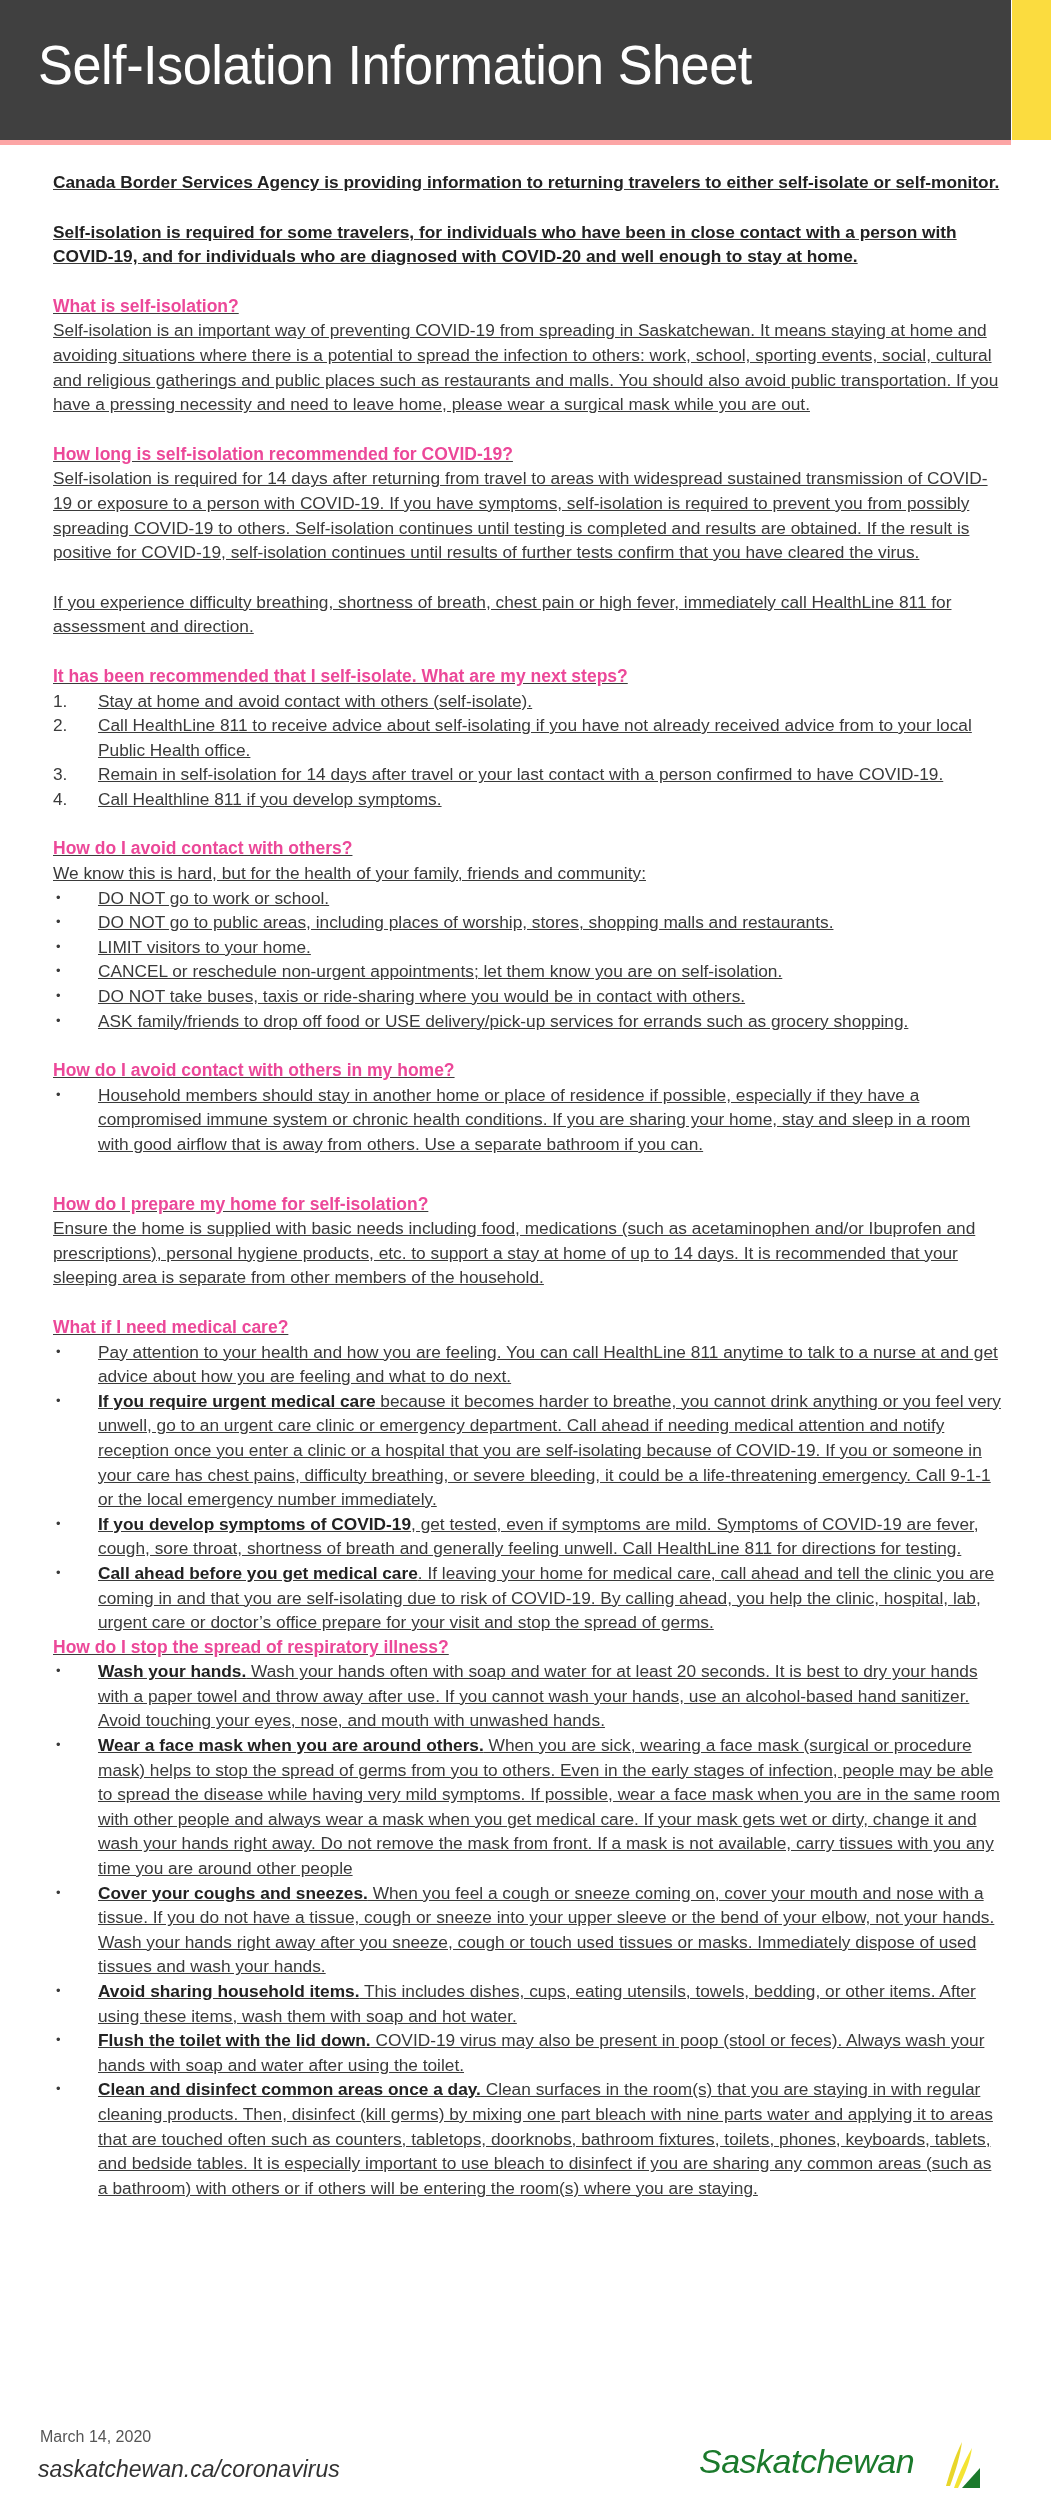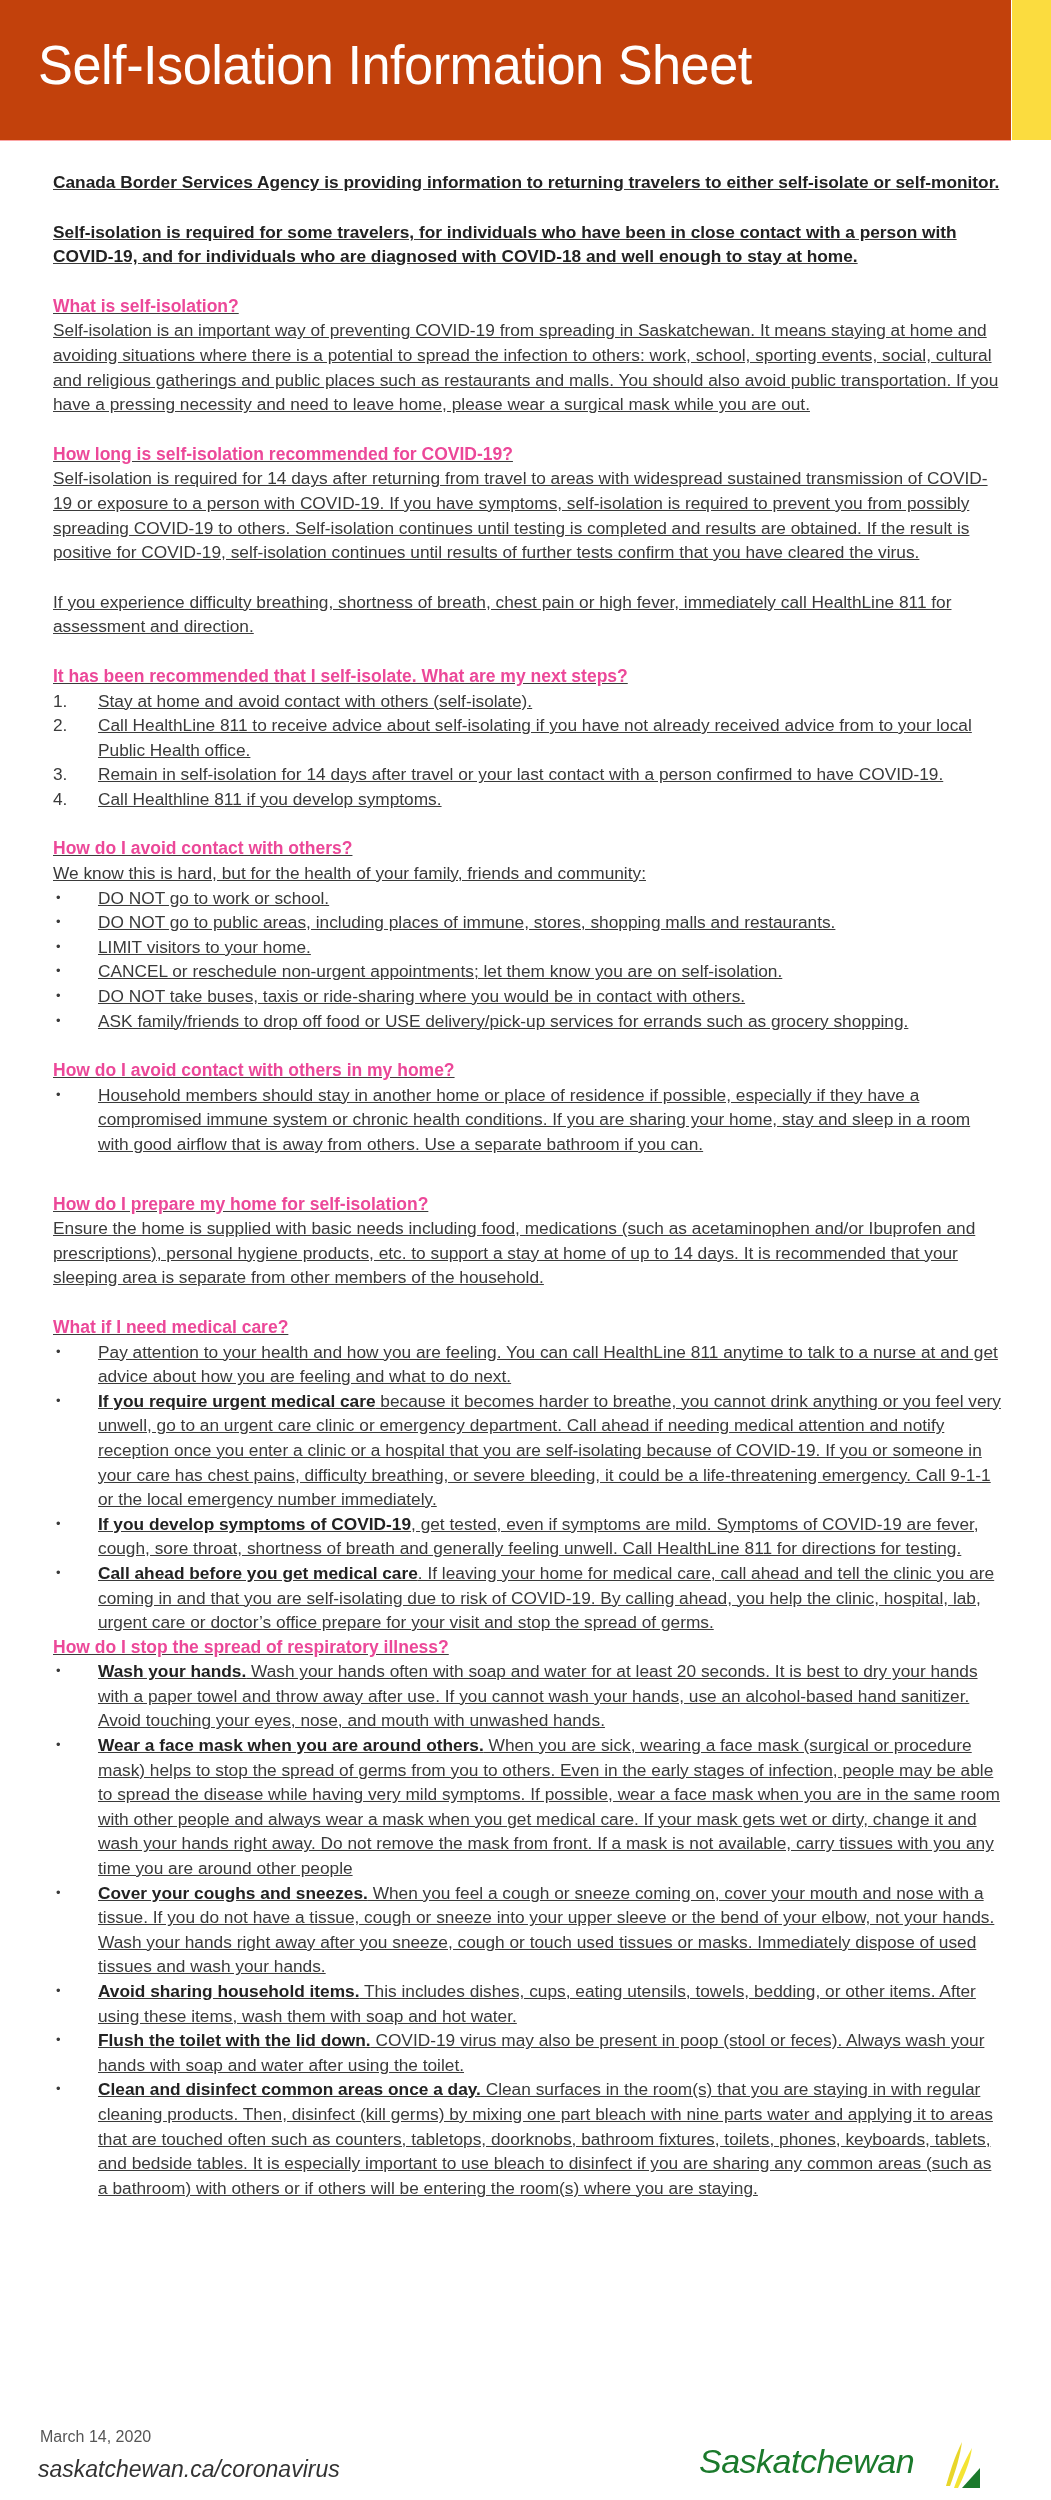--- a/index.html
+++ b/index.html
@@ -7,22 +7,22 @@
     width: 1051px;
     height: 2500px;
     position: relative;
     overflow: hidden;
     font-family: "Liberation Sans", sans-serif;
     color: #3a3a3a;
   }
   .header {
     position: absolute; left: 0; top: 0;
     width: 1011px; height: 140px;
-    background: #c2410c;
-    border-bottom: 1px solid #fca5a5;
+    background: #404040;
+    border-bottom: 5px solid #fca5a5;
   }
   .header-stripe {
     position: absolute; left: 1012px; top: 0;
     width: 39px; height: 140px;
     background: #fbdc3f;
   }
   .title {
     position: absolute; left: 38px; top: 30px;
     margin: 0;
     font-family: "Liberation Sans", sans-serif;
@@ -93,21 +93,21 @@
 <body>
 
 <div class="header">
   <h1 class="title">Self-Isolation Information Sheet</h1>
 </div>
 <div class="header-stripe"></div>
 
 <div class="content">
 
   <p class="intro">Canada Border Services Agency is providing information to returning travelers to either self-isolate or self-monitor.</p>
-  <p class="intro">Self-isolation is required for some travelers, for individuals who have been in close contact with a person with COVID-19, and for individuals who are diagnosed with COVID-18 and well enough to stay at home.</p>
+  <p class="intro">Self-isolation is required for some travelers, for individuals who have been in close contact with a person with COVID-19, and for individuals who are diagnosed with COVID-20 and well enough to stay at home.</p>
 
   <div class="section">
     <h2>What is self-isolation?</h2>
     <p>Self-isolation is an important way of preventing COVID-19 from spreading in Saskatchewan. It means staying at home and avoiding situations where there is a potential to spread the infection to others: work, school, sporting events, social, cultural and religious gatherings and public places such as restaurants and malls. You should also avoid public transportation. If you have a pressing necessity and need to leave home, please wear a surgical mask while you are out.</p>
   </div>
 
   <div class="section">
     <h2>How long is self-isolation recommended for COVID-19?</h2>
     <p>Self-isolation is required for 14 days after returning from travel to areas with widespread sustained transmission of COVID-19 or exposure to a person with COVID-19. If you have symptoms, self-isolation is required to prevent you from possibly spreading COVID-19 to others. Self-isolation continues until testing is completed and results are obtained. If the result is positive for COVID-19, self-isolation continues until  results of further tests confirm that you have cleared the virus.</p>
     <p class="gap">If you experience difficulty breathing, shortness of breath, chest pain or high fever, immediately call HealthLine 811 for assessment and direction.</p>
@@ -121,21 +121,21 @@
       <li><span class="marker">3.</span><span>Remain in self-isolation for 14 days after travel or your last contact with a person confirmed to have COVID-19.</span></li>
       <li><span class="marker">4.</span><span>Call Healthline 811 if you develop symptoms.</span></li>
     </ol>
   </div>
 
   <div class="section">
     <h2>How do I avoid contact with others?</h2>
     <p>We know this is hard, but for the health of your family, friends and community:</p>
     <ul>
       <li><span class="marker">•</span><span>DO NOT go to work or school.</span></li>
-      <li><span class="marker">•</span><span>DO NOT go to public areas, including places of immune, stores, shopping malls and restaurants.</span></li>
+      <li><span class="marker">•</span><span>DO NOT go to public areas, including places of worship, stores, shopping malls and restaurants.</span></li>
       <li><span class="marker">•</span><span>LIMIT visitors to your home.</span></li>
       <li><span class="marker">•</span><span>CANCEL or reschedule non-urgent appointments; let them know you are on self-isolation.</span></li>
       <li><span class="marker">•</span><span>DO NOT take buses, taxis or ride-sharing where you would be in contact with others.</span></li>
       <li><span class="marker">•</span><span>ASK family/friends to drop off food or USE delivery/pick-up services for errands such as grocery shopping.</span></li>
     </ul>
   </div>
 
   <div class="section" style="margin-bottom:35px">
     <h2>How do I avoid contact with others in my home?</h2>
     <ul>

